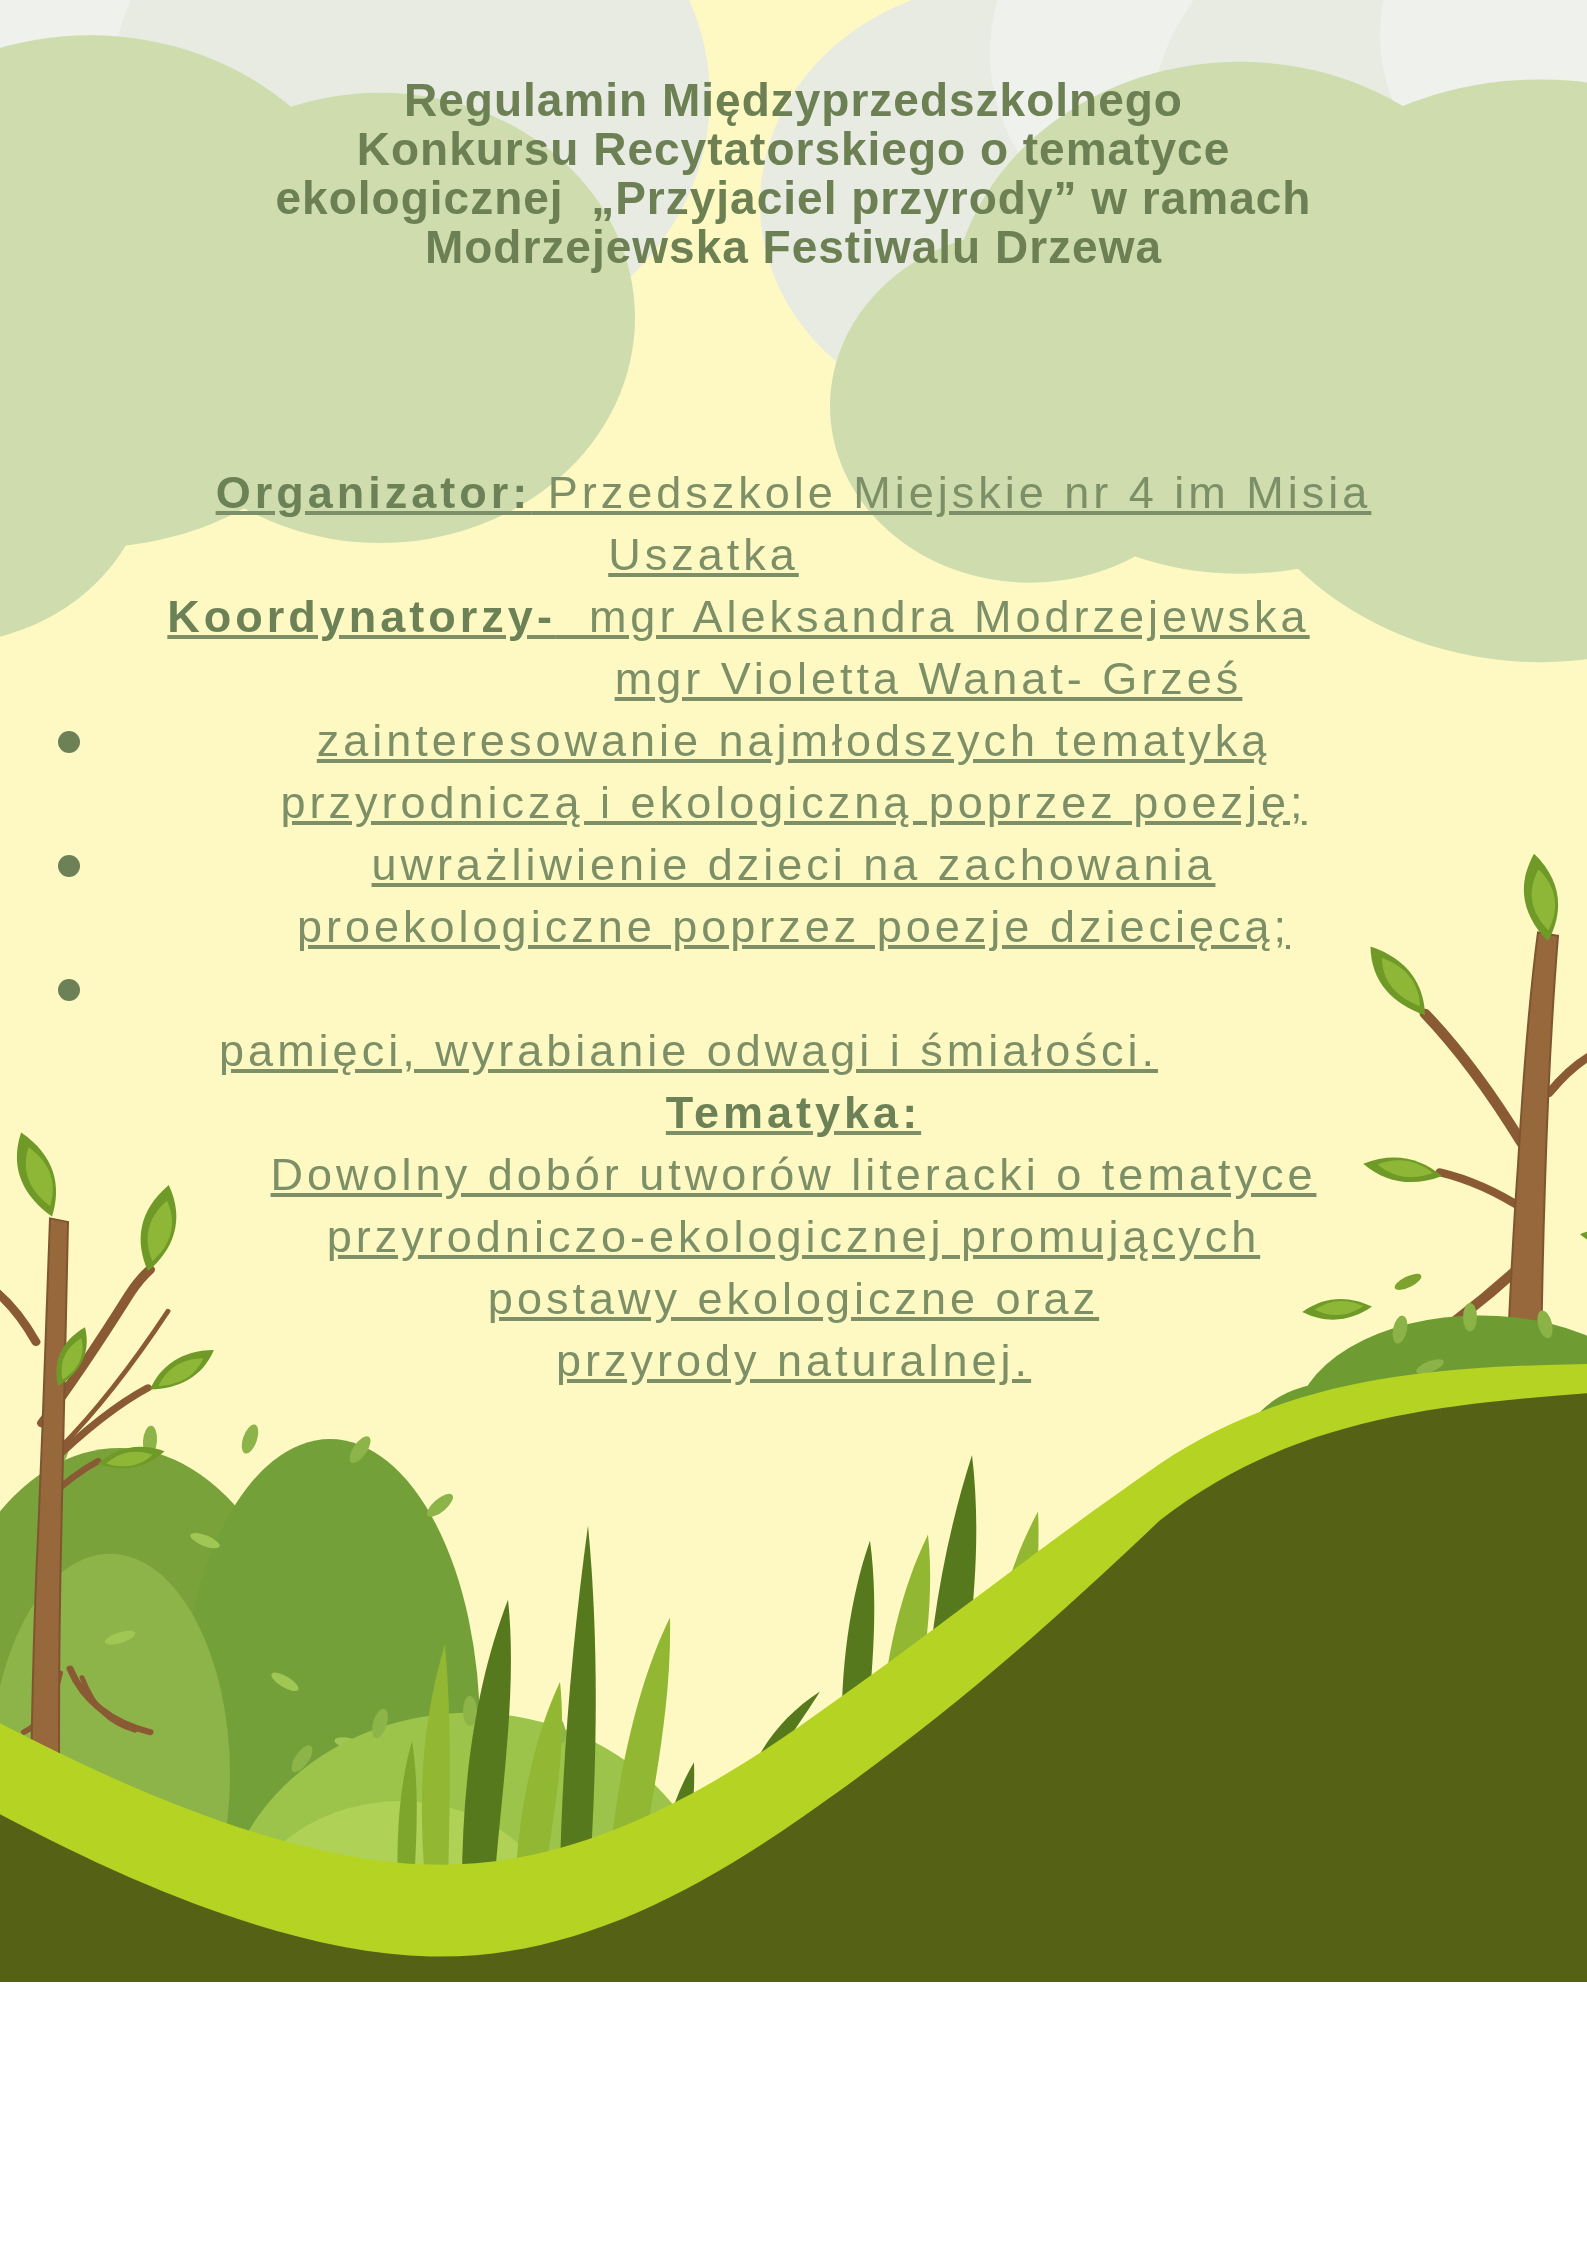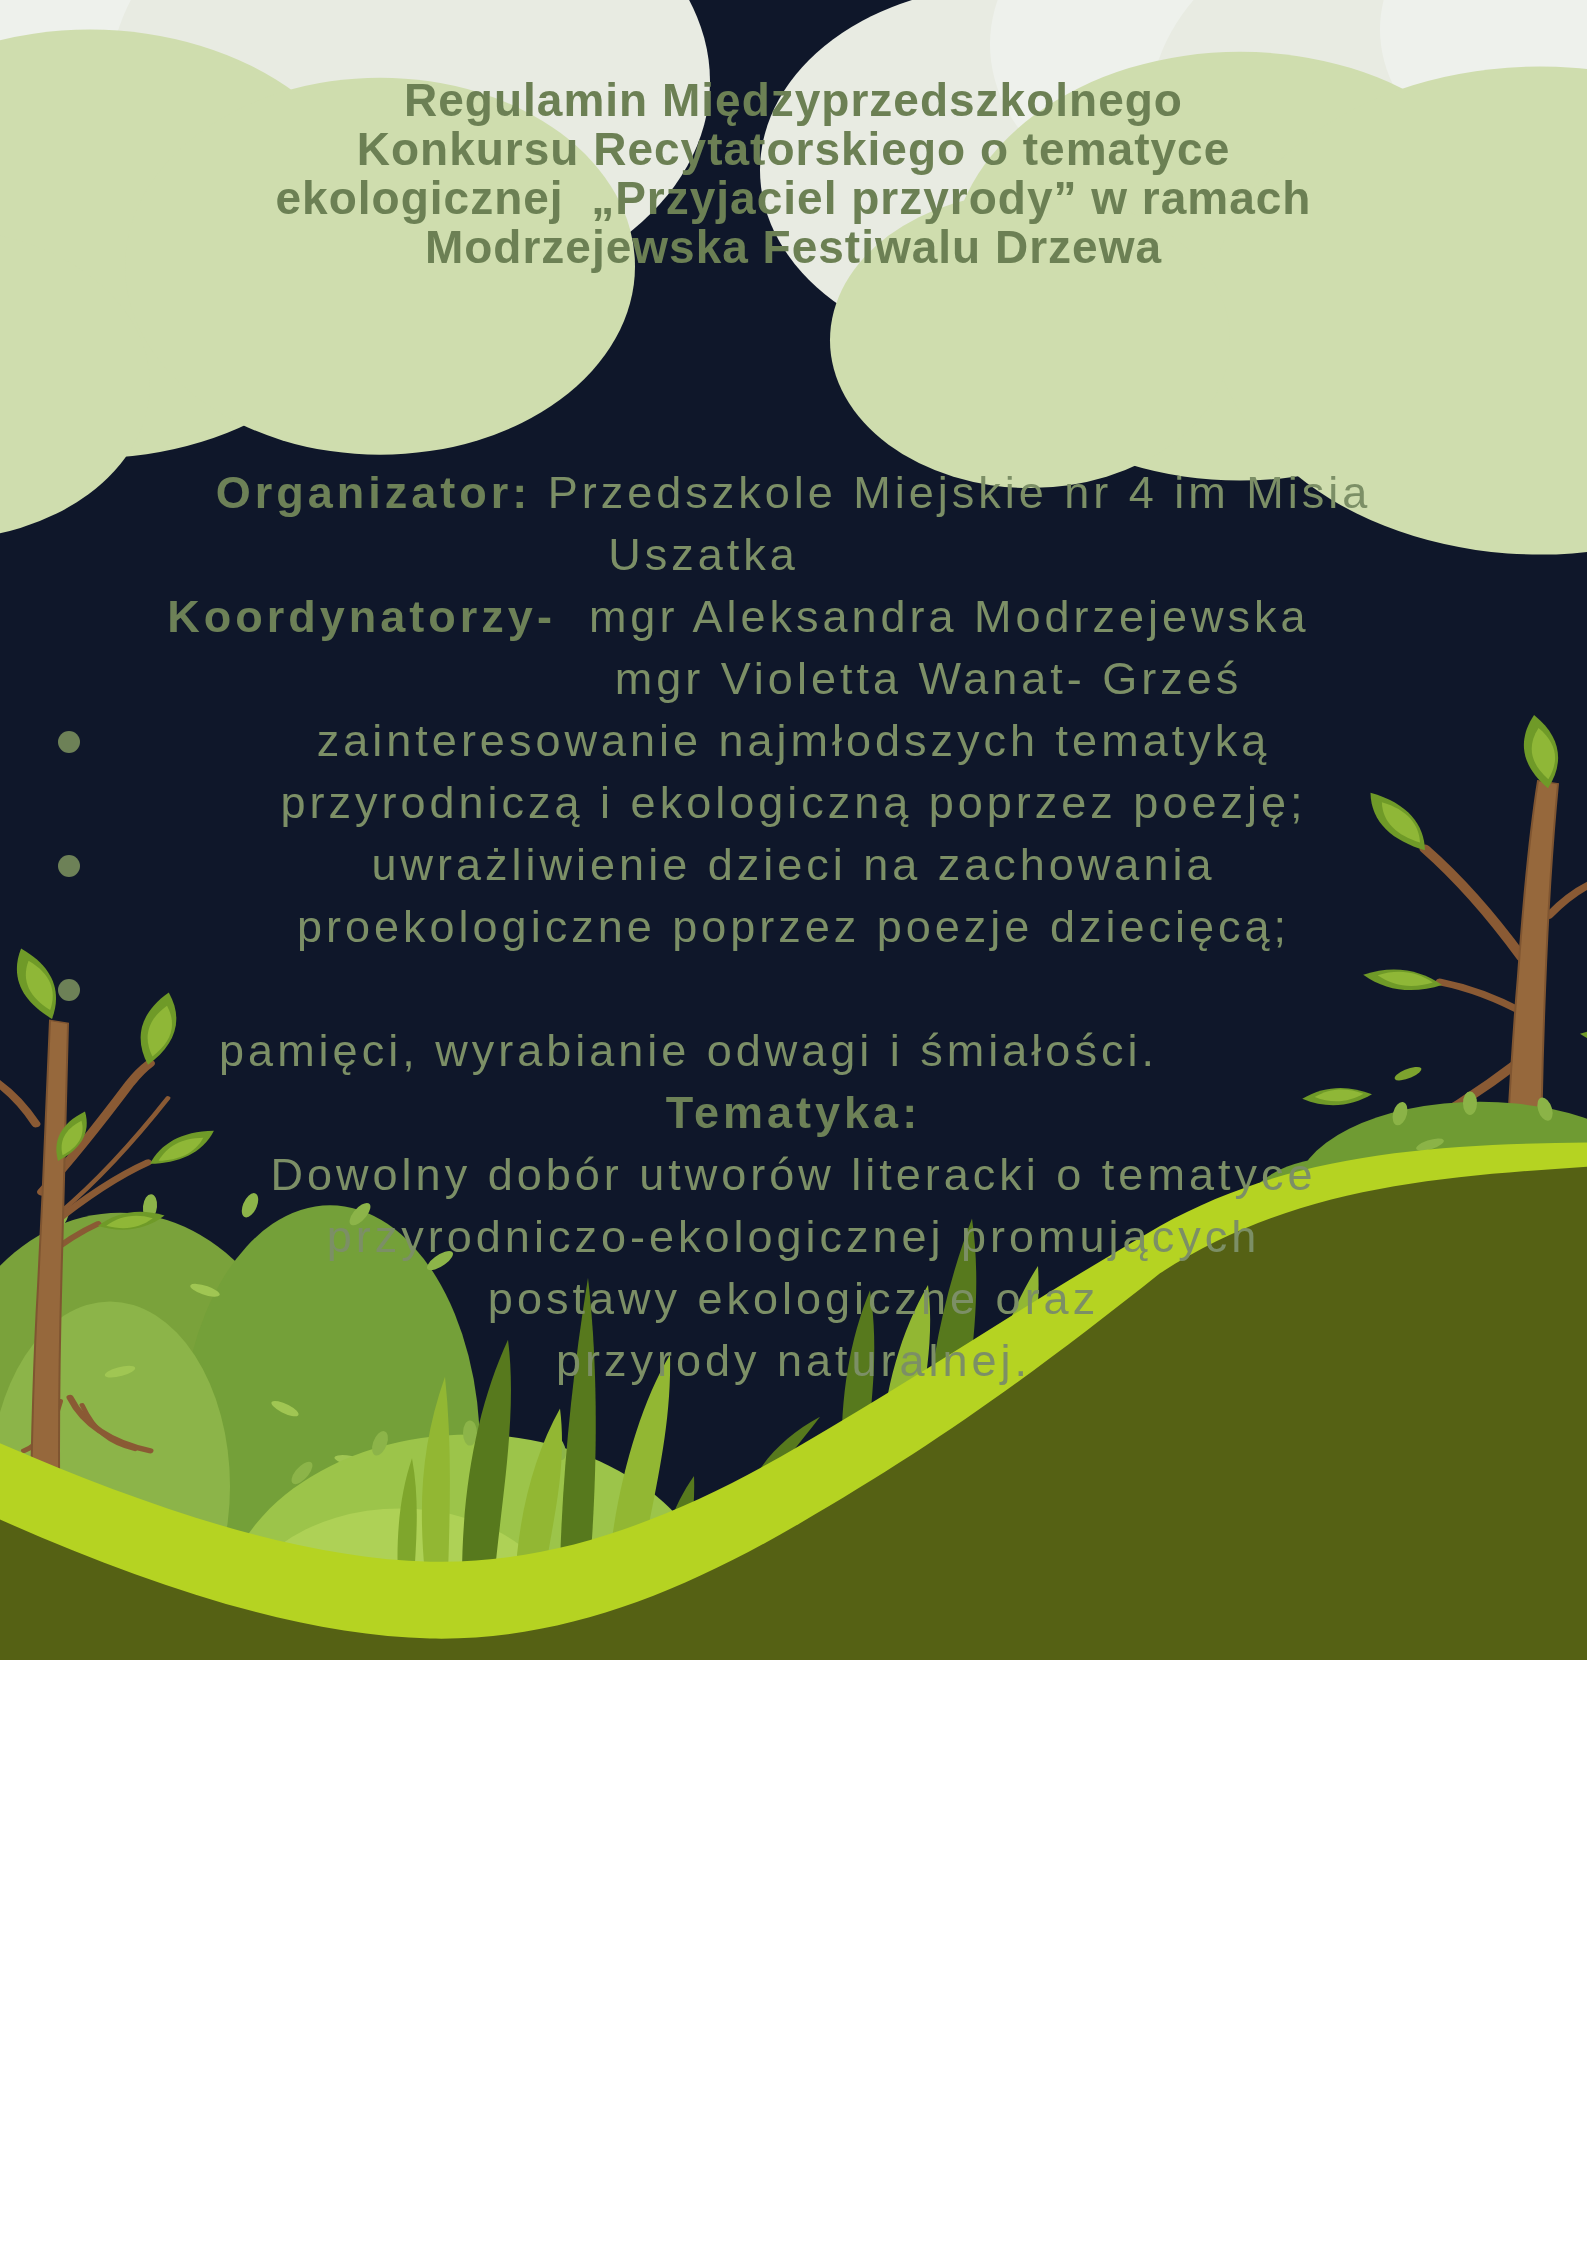--- a/index.html
+++ b/index.html
@@ -1,23 +1,23 @@
 <!DOCTYPE html>
 <html><head>
 <meta charset="utf-8">
 <style>
   html,body{margin:0;padding:0;}
   body{width:1587px;height:2245px;font-family:"Liberation Sans",sans-serif;}
-  .page{position:relative;width:1587px;height:1660px;background:#0f172a;overflow:hidden;}
+  .page{position:relative;width:1587px;height:1982px;background:#fef9c3;overflow:hidden;}
   .art{position:absolute;inset:0;width:100%;height:100%;z-index:1;}
   .title{position:absolute;left:0;top:76px;width:100%;z-index:2;text-align:center;
          font-weight:bold;font-size:46px;line-height:49px;color:#6c8054;letter-spacing:1px;}
   .t-line{white-space:pre;}
   .bodytext{position:absolute;left:0;top:462px;width:100%;z-index:2;text-align:center;
-            font-size:45px;line-height:62px;color:#7c8f66;letter-spacing:4px;}
+            font-size:45px;line-height:62px;color:#7c8f66;letter-spacing:4px;text-decoration:underline;}
   .b-line{white-space:pre;position:relative;height:62px;}
   .bold{font-weight:bold;color:#6d8157;}
   .shift-l90{transform:translateX(-90px);}
   .shift-l55{transform:translateX(-55px);}
   .shift-r135{transform:translateX(135px);}
   .shift-l105{transform:translateX(-105px);}
   .dot{position:absolute;left:58px;top:21px;width:22px;height:22px;border-radius:50%;background:#6d8157;}
 </style>
 </head>
 <body>

